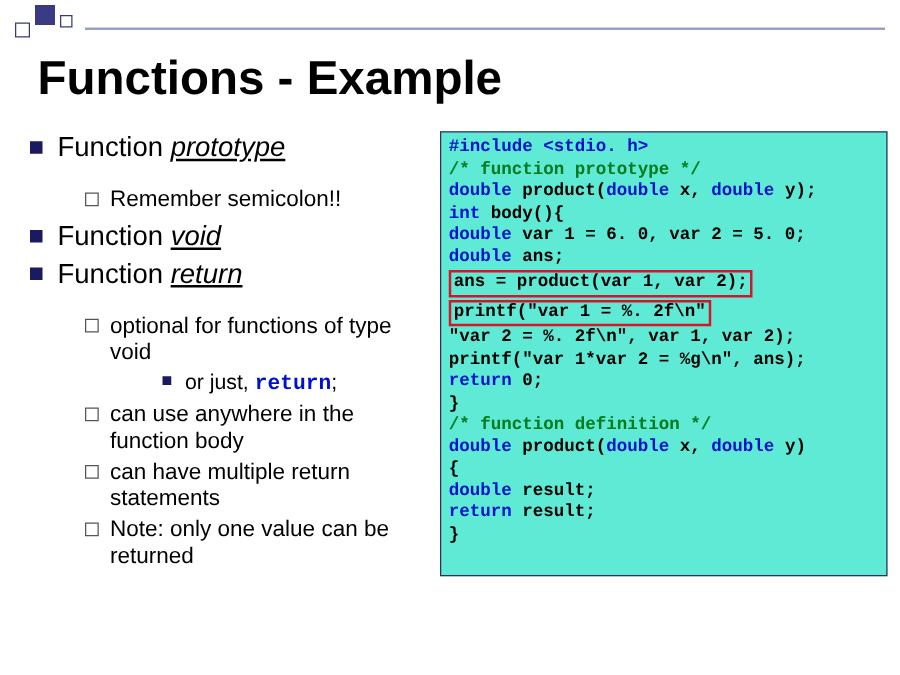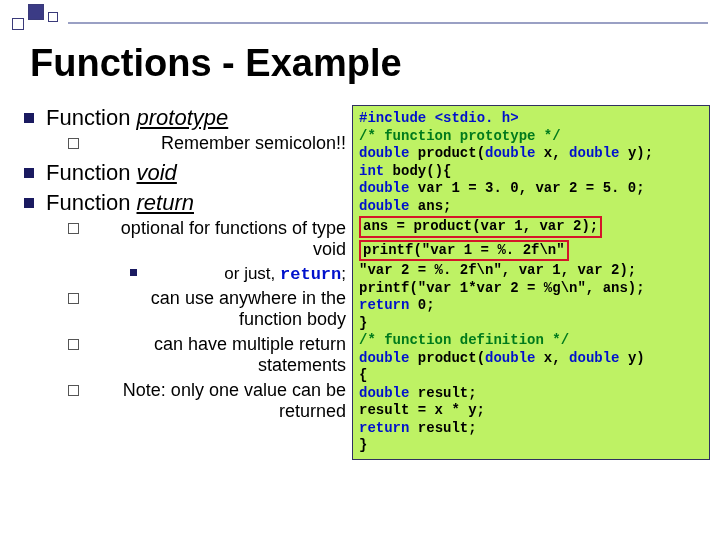--- a/index.html
+++ b/index.html
@@ -30,21 +30,21 @@
   }
   .content {
     position: absolute; left: 20px; top: 105px;
     display: flex; gap: 6px;
     width: 690px;
   }
   .left { width: 326px; }
   .right {
     width: 358px;
     border: 1px solid #303060;
-    background: #bef264;
+    background: #5eead4;
     padding: 4px 6px;
     font-family: "Courier New", monospace;
     font-size: 14px;
     line-height: 1.25;
     color: #000;
     font-weight: bold;
   }
   .right .kw { color: #0011cc; }
   .right .cm { color: #007a1c; }
   .right .hl {
@@ -63,21 +63,21 @@
     font-size: 22px;
     color: #000;
   }
   .bl > li::before {
     content: "";
     position: absolute; left: 4px; top: 8px;
     width: 10px; height: 10px; background: #1a1a60;
   }
   .bl .u { text-decoration: underline; font-style: italic; }
   .sub1 {
-    list-style: none; margin-top: 2px; margin-bottom: 6px; text-align: right;
+    list-style: none; margin-top: 18px; margin-bottom: 6px;
   }
   .sub1 > li {
     position: relative;
     padding-left: 42px;
     font-size: 18px;
     margin-bottom: 4px;
   }
   .sub1 > li::before {
     content: "";
     position: absolute; left: 22px; top: 5px;
@@ -141,29 +141,28 @@
       </li>
     </ul>
   </div>
 
   <div class="right">
 <div><span class="kw">#include </span><span class="kw">&lt;stdio. h&gt;</span></div>
 <div class="cm">/* function prototype */</div>
 <div><span class="kw">double</span><span> product(</span><span class="kw">double</span><span> x, </span><span class="kw">double</span><span> y);</span></div>
 <div> </div>
 <div><span class="kw">int</span><span> body(){</span></div>
-<div><span class="kw">   double</span><span> var 1 = 3. 0, var 2 = 5. 0;</span></div>
+<div><span class="kw">   double</span><span> var 1 = 6. 0, var 2 = 5. 0;</span></div>
 <div><span class="kw">   double</span><span> ans;</span></div>
 <div><span class="hl">   ans = product(var 1, var 2);</span></div>
 <div><span class="hl">   printf("var 1 = %. 2f\n"</span></div>
 <div>          "var 2 = %. 2f\n", var 1, var 2);</div>
 <div>   printf("var 1*var 2 = %g\n", ans);</div>
 <div><span class="kw">   return</span><span> 0;</span></div>
 <div>}</div>
 <div class="cm">/* function definition */</div>
 <div><span class="kw">double</span><span> product(</span><span class="kw">double</span><span> x, </span><span class="kw">double</span><span> y)</span></div>
 <div> {</div>
 <div><span class="kw">   double</span><span> result;</span></div>
-<div>   result = x * y;</div>
 <div><span class="kw">   return</span><span> result;</span></div>
 <div> }</div>
   </div>
 </div>
 
 </body></html>

